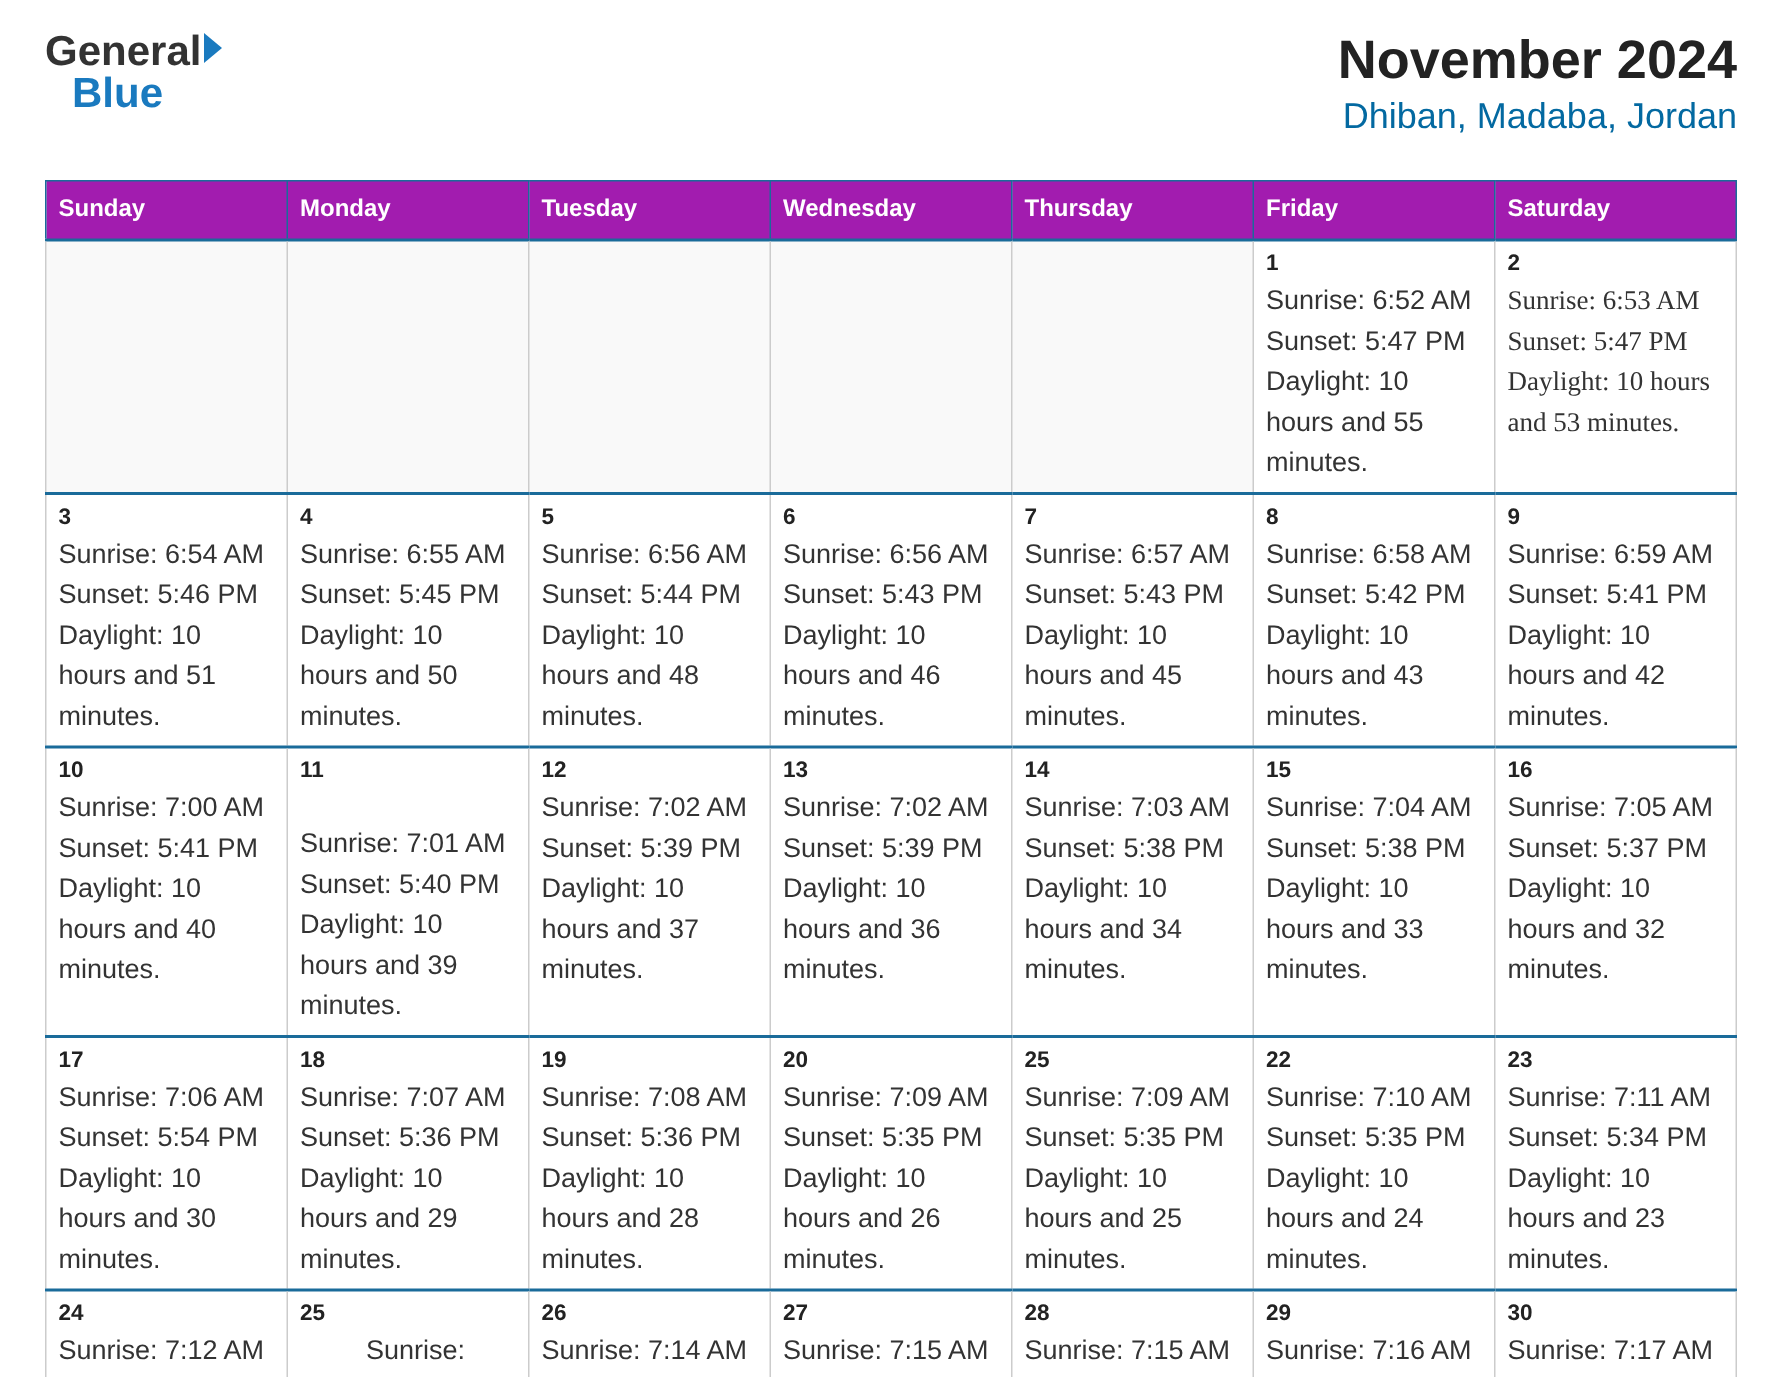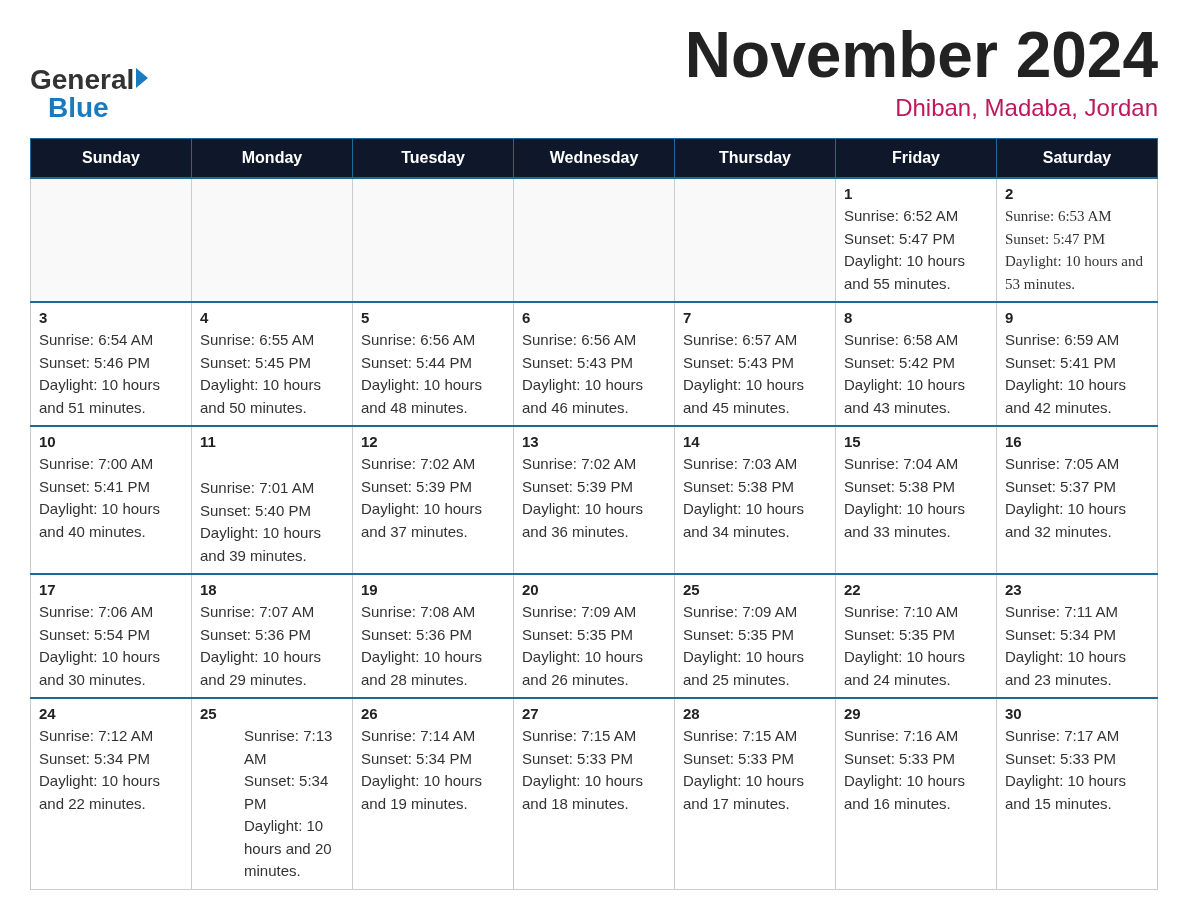--- a/index.html
+++ b/index.html
@@ -7,22 +7,22 @@
       font-family: Arial, sans-serif;
       background: #fff;
       color: #333;
       padding: 20px 30px;
       width: 1188px;
       min-height: 918px;
     }
     .header {
       display: flex;
       justify-content: space-between;
-      align-items: flex-end;
-      margin-bottom: 16px;
+      align-items: flex-start;
+      margin-bottom: 28px;
     }
     .logo {
       display: flex;
       flex-direction: column;
       align-items: flex-start;
     }
     .logo-general {
       font-size: 28px;
       font-weight: bold;
       color: #333;
@@ -43,42 +43,42 @@
       border-top: 10px solid transparent;
       border-bottom: 10px solid transparent;
       margin-left: 2px;
       vertical-align: middle;
       margin-top: -4px;
     }
     .title-block {
       text-align: right;
     }
     .title-block h1 {
-      font-size: 64px;
+      font-size: 36px;
       font-weight: bold;
       color: #222;
       line-height: 1.1;
     }
     .title-block h2 {
       font-size: 24px;
       font-weight: normal;
-      color: #be185d;
+      color: #0369a1;
       margin-top: 4px;
     }
     .calendar {
       width: 100%;
       border-collapse: collapse;
     }
     .calendar thead tr th {
-      background-color: #0f172a;
+      background-color: #a21caf;
       color: #fff;
       font-size: 16px;
       font-weight: bold;
       padding: 10px 8px;
-      text-align: center;
+      text-align: left;
       border: 1px solid #1a6b9a;
     }
     .calendar tbody tr td {
       vertical-align: top;
       border: 1px solid #ccc;
       border-top: 2px solid #1a6b9a;
       padding: 6px 8px;
       width: 14.28%;
       min-height: 100px;
       font-size: 13px;
@@ -89,21 +89,21 @@
       background: #f9f9f9;
     }
     .day-number {
       font-size: 15px;
       font-weight: bold;
       color: #222;
       display: block;
       margin-bottom: 3px;
     }
     .day-info {
-      font-size: 15px;
+      font-size: 18px;
       color: #333;
       line-height: 1.5;
     }
   </style>
 </head>
 <body>
 
 <div class="header">
   <div class="logo">
     <div style="display:flex; align-items:center;">

